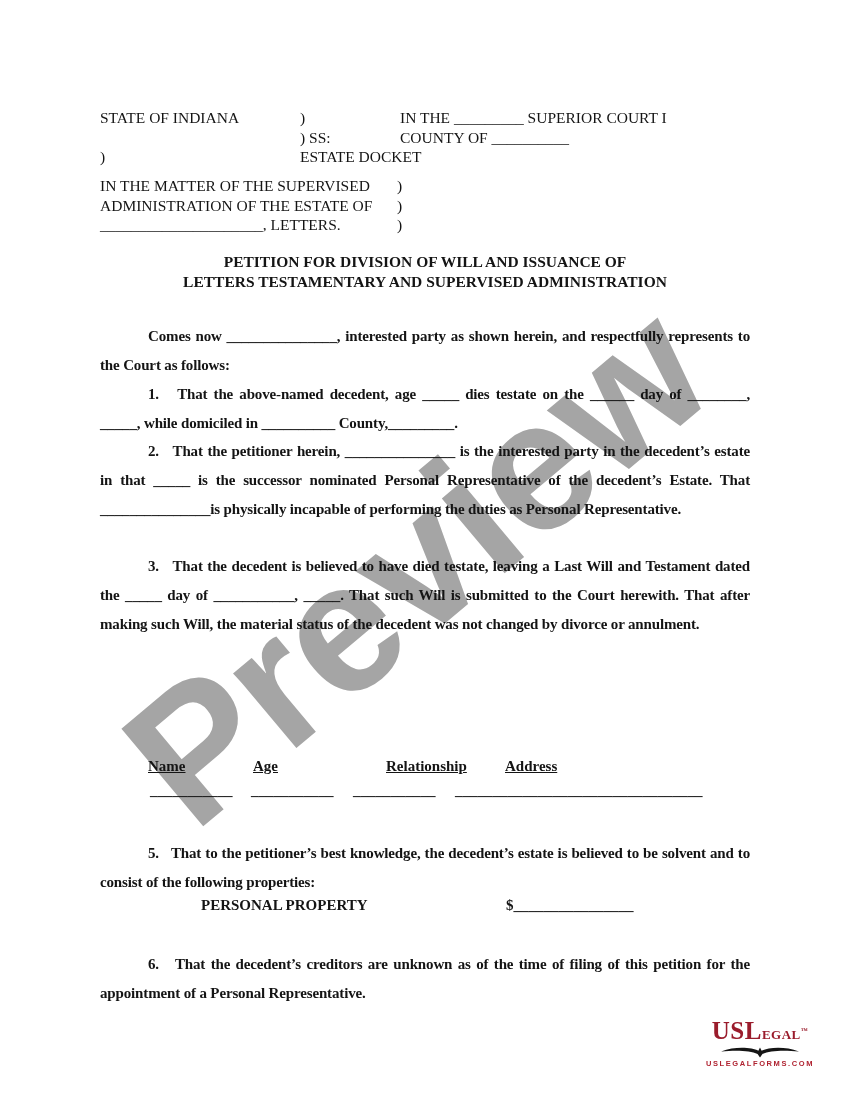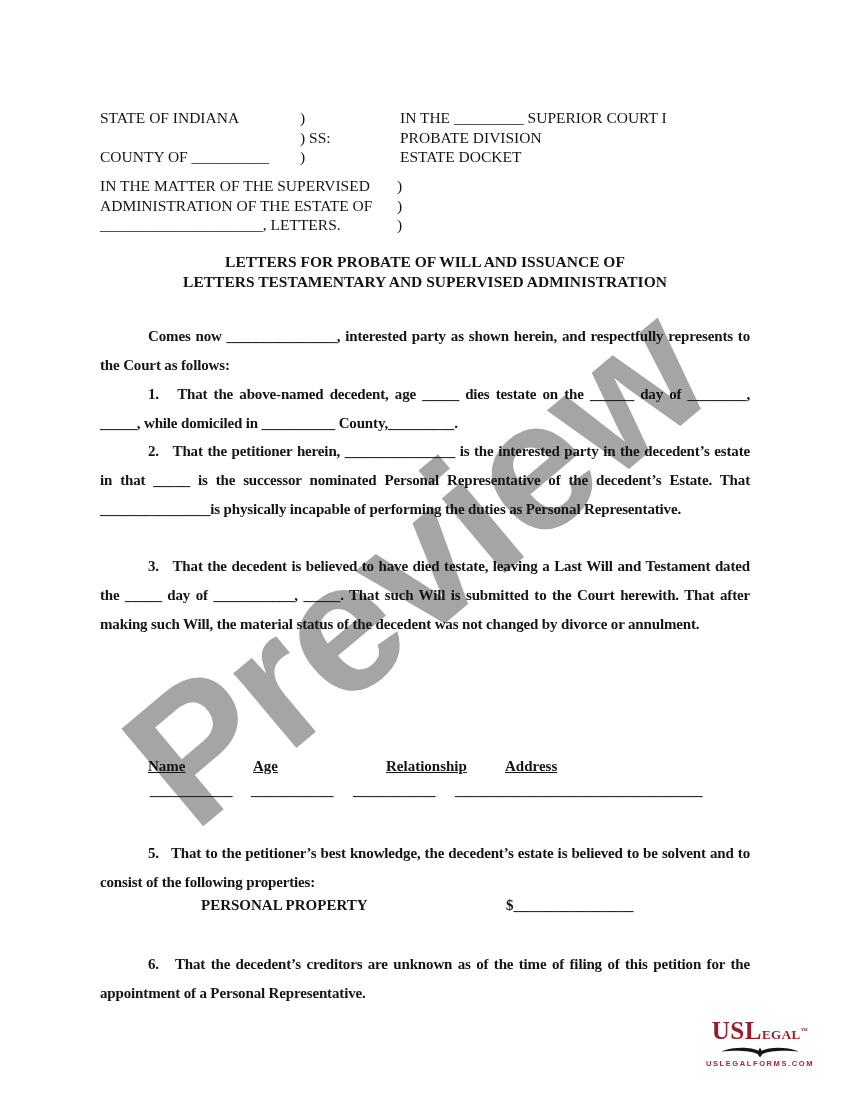--- a/index.html
+++ b/index.html
@@ -85,21 +85,20 @@
 
   <div class="content">
 
     <div class="blk hdr">
       <span>STATE OF INDIANA</span>
       <span>)</span>
       <span>IN THE _________ SUPERIOR COURT I</span>
 
       <span></span>
       <span>) SS:</span>
-      <span>PROBATE DIVISION</span>
 
       <span>COUNTY OF __________</span>
       <span>)</span>
       <span>ESTATE DOCKET</span>
     </div>
 
     <div class="blk caption">
       <div class="cap-row">
         <span>IN THE MATTER OF THE SUPERVISED</span>
         <span class="cap-paren">)</span>
@@ -108,21 +107,21 @@
         <span>ADMINISTRATION OF THE ESTATE OF</span>
         <span class="cap-paren">)</span>
       </div>
       <div class="cap-row">
         <span>_____________________, LETTERS.</span>
         <span class="cap-paren">)</span>
       </div>
     </div>
 
     <div class="blk title">
-      <div>LETTERS FOR PROBATE OF WILL AND ISSUANCE OF</div>
+      <div>PETITION FOR DIVISION OF WILL AND ISSUANCE OF</div>
       <div>LETTERS TESTAMENTARY AND SUPERVISED ADMINISTRATION</div>
     </div>
 
     <div class="blk para p-open">Comes now _______________, interested party as shown herein, and respectfully represents to the Court as follows:</div>
     <div class="blk para p1">1.&nbsp;&nbsp; That the above-named decedent, age _____ dies testate on the ______ day of ________, _____, while domiciled in __________ County,_________.</div>
     <div class="blk para p2">2.&nbsp;&nbsp; That the petitioner herein, _______________ is the interested party in the decedent’s estate in that _____ is the successor nominated Personal Representative of the decedent’s Estate. That _______________is physically incapable of performing the duties as Personal Representative.</div>
     <div class="blk para p3">3.&nbsp;&nbsp; That the decedent is believed to have died testate, leaving a Last Will and Testament dated the _____ day of ___________, _____. That such Will is submitted to the Court herewith. That after making such Will, the material status of the decedent was not changed by divorce or annulment.</div>
 
     <div class="blk tbl-head">
       <span class="th-name">Name</span>

